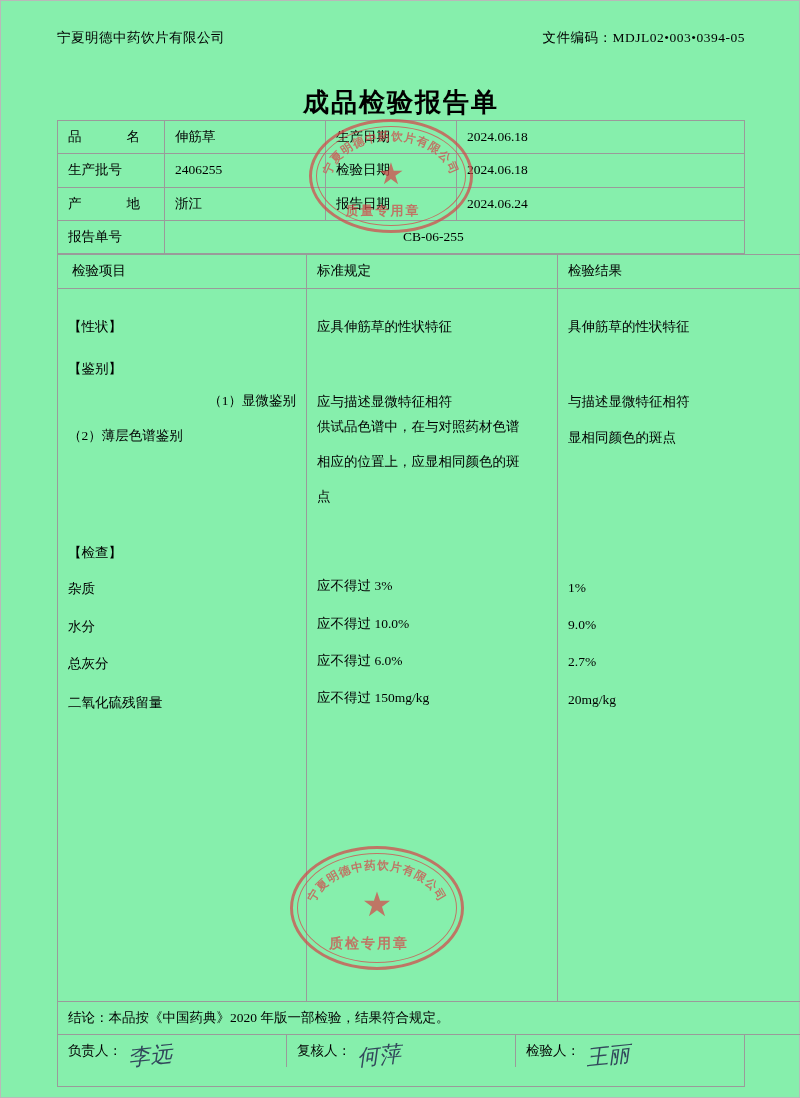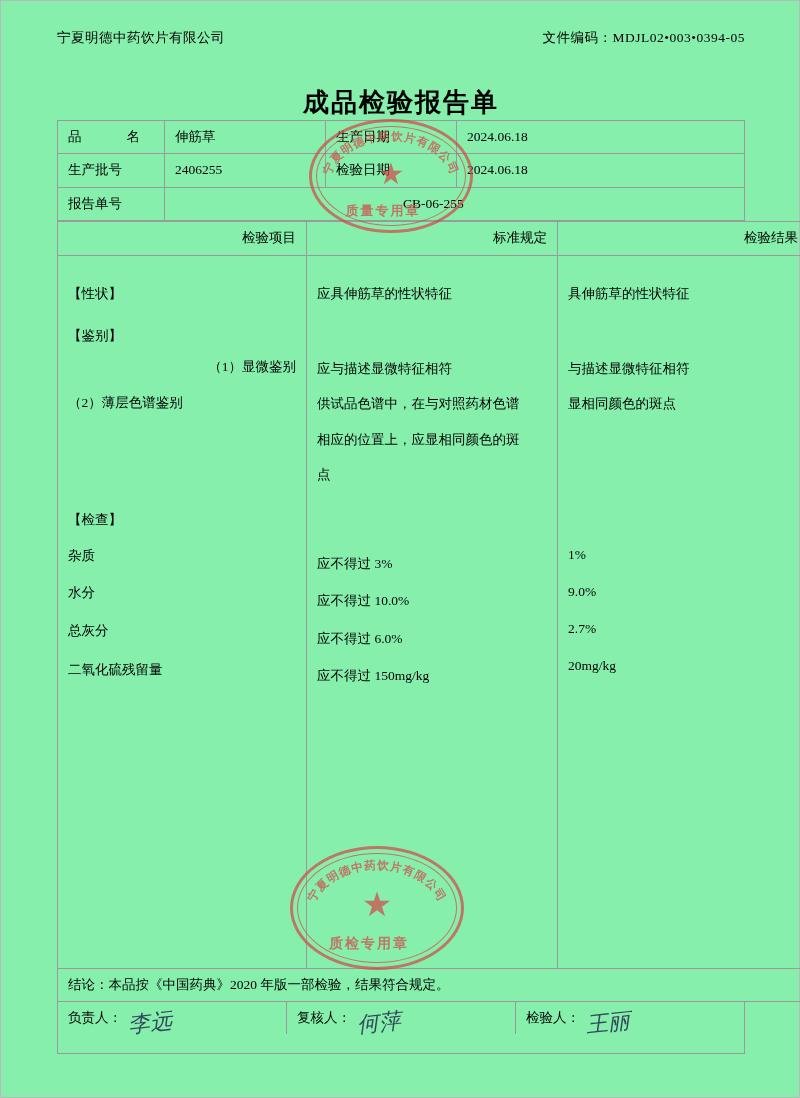--- a/index.html
+++ b/index.html
@@ -71,21 +71,21 @@
     text-align: justify;
     text-align-last: justify;
   }
   .val-name { width: 140px; }
   .val-mid  { width: 110px; }
   .hdr-item { height: 34px; }
   .hdr-item td {
     padding-top: 8px;
     padding-bottom: 8px;
   }
-  .hdr-center { text-align: right; }
+  .hdr-center { text-align: left; }
   .col1 { width: 228px; }
   .col2 { width: 230px; }
   .col3 { width: 230px; }
   .body-cell {
     height: 700px;
     vertical-align: top;
     padding-top: 0;
   }
   .items p, .specs p, .results p {
     margin: 0 0 11px 0;
@@ -201,20 +201,26 @@
         <td class="val-mid">生产日期</td>
         <td>2024.06.18</td>
       </tr>
       <tr>
         <td class="lbl">生产批号</td>
         <td>2406255</td>
         <td>检验日期</td>
         <td>2024.06.18</td>
       </tr>
       <tr>
+        <td class="lbl"><span class="spread">产　地</span></td>
+        <td>浙江</td>
+        <td>报告日期</td>
+        <td>2024.06.24</td>
+      </tr>
+      <tr>
         <td class="lbl">报告单号</td>
         <td colspan="3">
           <span style="display:inline-block;width:228px;"></span><span>CB-06-255</span>
         </td>
       </tr>
     </tbody>
       </table>
 
     <table class="doc" style="border-top:none;">
       <tbody>
@@ -244,21 +250,21 @@
             <p>二氧化硫残留量</p>
           </div>
         </td>
         <td class="col2 body-cell">
           <div class="gap-big"></div>
           <div class="specs">
             <p>应具伸筋草的性状特征</p>
           </div>
           <div style="height:44px;"></div>
           <div class="specs">
-            <p style="margin-bottom:15px;">应与描述显微特征相符</p>
+            <p style="margin-bottom:4px;">应与描述显微特征相符</p>
             <p style="margin-bottom:15px;">供试品色谱中，在与对照药材色谱</p>
             <p style="margin-bottom:15px;">相应的位置上，应显相同颜色的斑</p>
             <p>点</p>
           </div>
           <div style="height:58px;"></div>
           <div class="specs">
             <p style="margin-bottom:17px;">应不得过 3%</p>
             <p style="margin-bottom:17px;">应不得过 10.0%</p>
             <p style="margin-bottom:17px;">应不得过 6.0%</p>
             <p>应不得过 150mg/kg</p>

